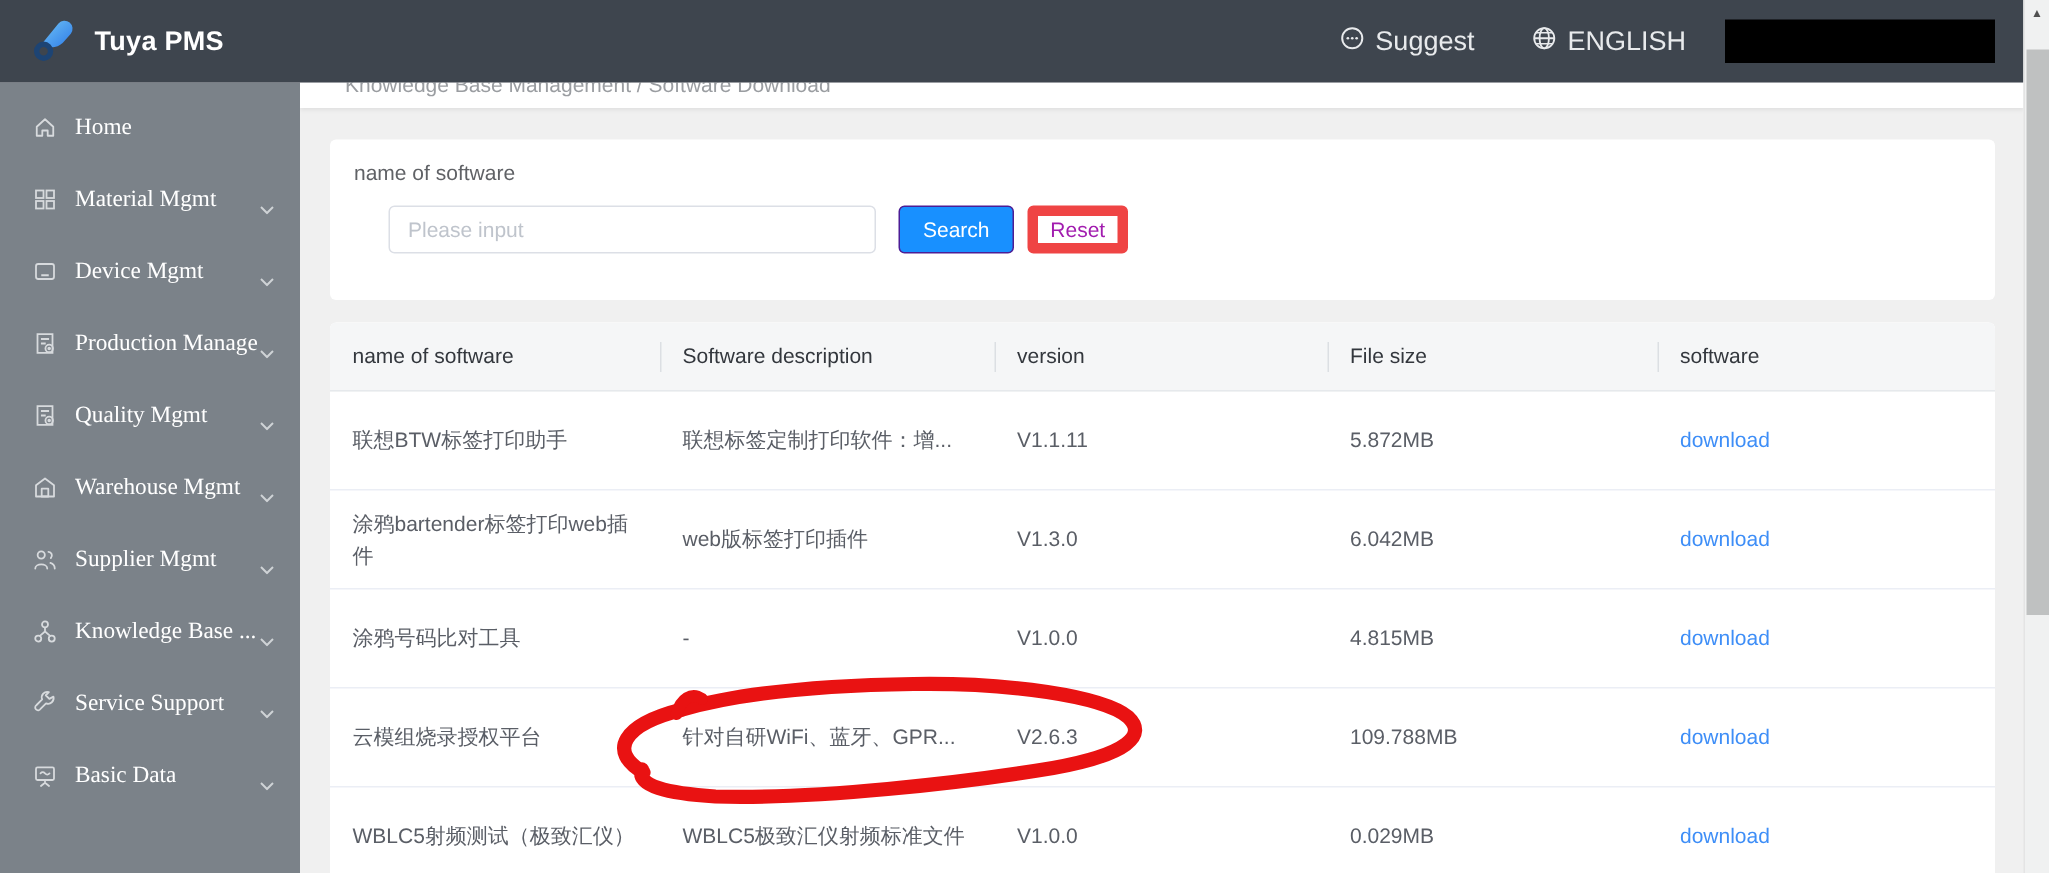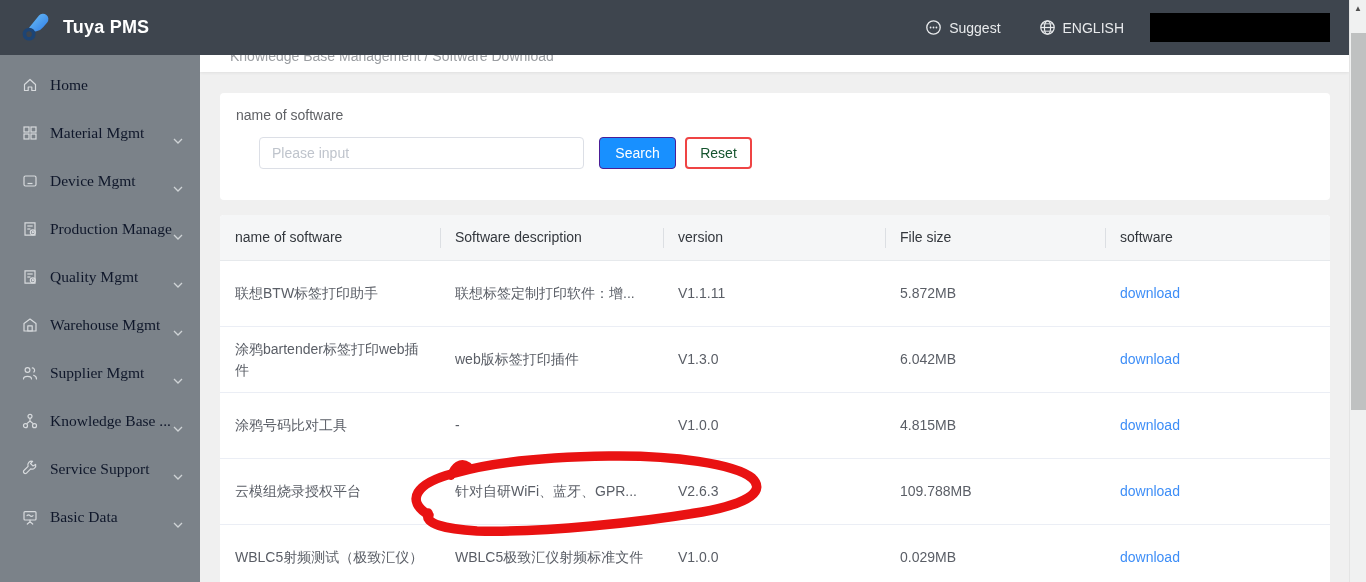--- a/index.html
+++ b/index.html
@@ -6,40 +6,40 @@
   html,body { width:1366px; height:582px; overflow:hidden; background:#f0f0f0;
               font-family:"Liberation Sans", sans-serif; }
   .stage { position:relative; width:1366px; height:582px; }
 
   
   .header { position:absolute; left:0; top:0; width:1349px; height:55px;
             background:#3e454e; display:flex; align-items:center; z-index:30; }
   .brand { display:flex; align-items:center; gap:10px; padding-left:20px; cursor:pointer; }
   .brand-name { color:#fff; font-size:18px; font-weight:bold; letter-spacing:.2px; }
   .header-right { margin-left:auto; display:flex; align-items:center; color:#e8eaec; }
-  .hbtn { display:flex; align-items:center; gap:7px; font-size:14px; cursor:pointer; }
+  .hbtn { display:flex; gap:7px; font-size:18px; cursor:pointer; }
   .hbtn svg { display:block; }
   .suggest { margin-right:38px; }
   .lang { margin-right:26px; }
   .redacted { width:180px; height:29px; background:#000; margin-right:19px; }
 
   
   .scrollbar { position:absolute; right:0; top:0; width:17px; height:582px;
                background:#f0f1f1; z-index:40; border-left:1px solid #e4e4e4; }
   .sb-arrow { position:absolute; top:4px; left:0; width:16px; text-align:center;
               font-size:8px; color:#505050; cursor:pointer; }
   .sb-thumb { position:absolute; top:33px; left:1px; width:15px; height:377px;
               background:#bfc1c1; cursor:pointer; }
 
   
   .sidebar { position:absolute; left:0; top:55px; width:200px; height:527px;
              background:#7b8289; z-index:20; padding-top:6px;
              font-family:"Liberation Serif", serif; }
   .side-item { position:relative; height:48px; display:flex; align-items:center;
-               padding-left:21px; color:#0f172a; font-size:15.5px; cursor:pointer; }
+               padding-left:21px; color:#ffffff; font-size:15.5px; cursor:pointer; }
   .side-item .ic { width:18px; height:18px; margin-right:11px; color:#d7dadd; flex:0 0 18px; }
   .side-item .chev { position:absolute; right:17px; top:21px; color:#cfd3d6; }
 
   
   .main { position:absolute; left:200px; top:55px; width:1149px; height:485px;
           background:#f0f0f0; }
   .crumb-bar { position:relative; height:17px; background:#fff; overflow:hidden;
                box-shadow:0 1px 3px rgba(0,0,0,.07); }
   .crumb-text { position:absolute; top:-7px; left:30px; font-size:14px;
                 color:#9a9da1; white-space:nowrap; cursor:pointer; }
@@ -48,22 +48,22 @@
   .search-card { margin-top:21px; height:107px; padding:14px 20px 0 15px; }
   .field-label { font-size:14px; color:#606266; margin-left:1px; }
   .search-row { display:flex; align-items:center; margin-top:14px;margin-left:24px; }
   .text-input { width:325px; height:32px; border:1px solid #dcdfe6; border-radius:4px;
                 padding:0 12px; font-size:14px; color:#333; outline:none; }
   .text-input::placeholder { color:#bfc4cc; }
   .btn { height:32px; border-radius:4px; font-size:14px; cursor:pointer;
          display:inline-flex; align-items:center; justify-content:center; }
   .btn-search { width:77px; margin-left:15px; background:#1890ff; border:1px solid #4c1d95;
                 color:#fff; }
-  .btn-reset { width:67px; margin-left:9px; background:#fff; border:2px solid #ef4444;
-               color:#14532d; }
+  .btn-reset { width:67px; margin-left:9px; background:#fff; border:7px solid #ef4444;
+               color:#a21caf; }
 
   
   .table-card { margin-top:15px; min-height:367px; overflow:hidden; }
   .t-row { display:flex; width:100%; }
   .t-head { height:46px; background:#f5f6f7; border-bottom:1px solid #e6e9ec; }
   .t-head .cell { font-size:14px; color:#33373d; font-weight:normal; position:relative; }
   .t-head .cell + .cell::before { content:""; position:absolute; left:0; top:13px;
                                   width:1px; height:20px; background:#dcdfe3; }
   .t-body-row { min-height:66px; border-bottom:1px solid #ebeef5; }
   .cell { display:flex; align-items:center; padding:8px 15px; font-size:14px;

